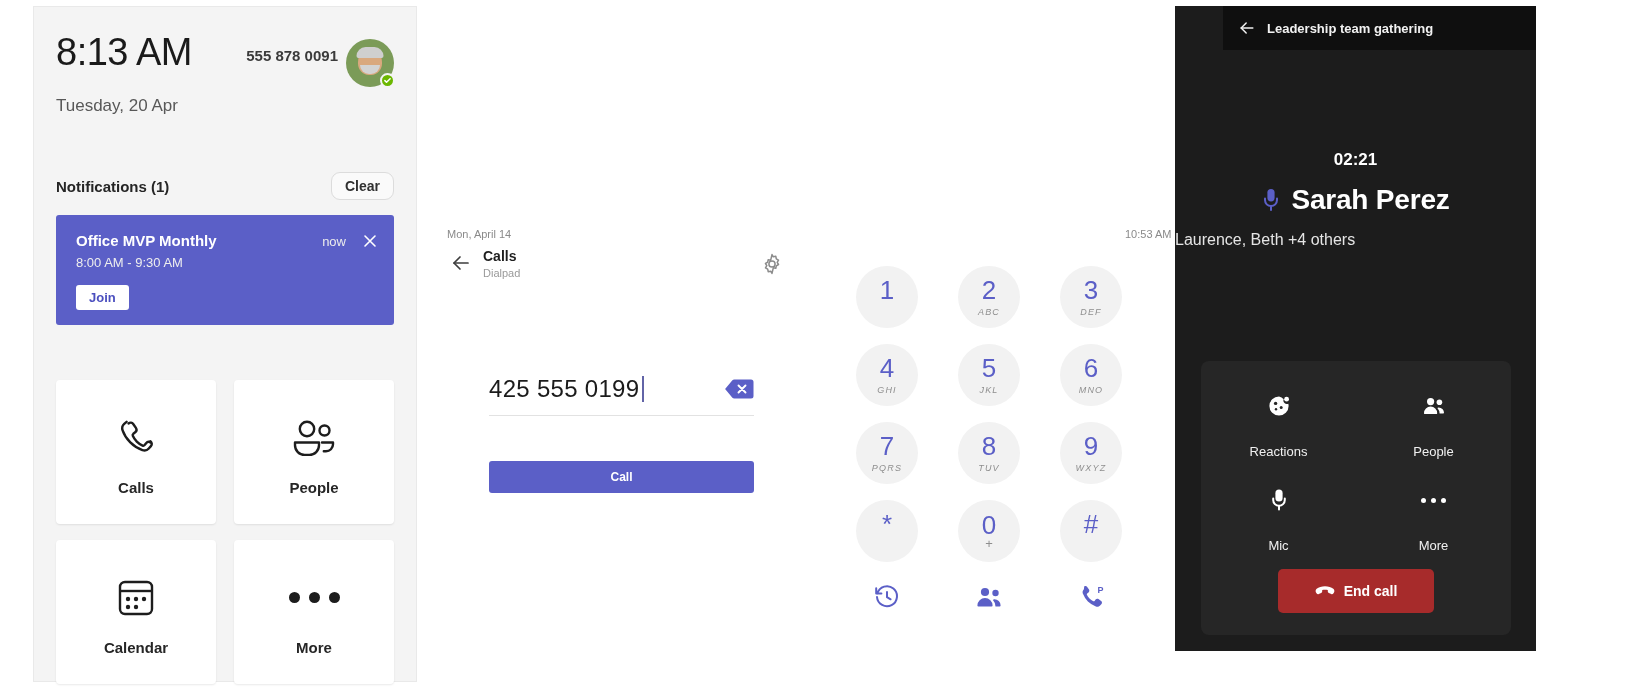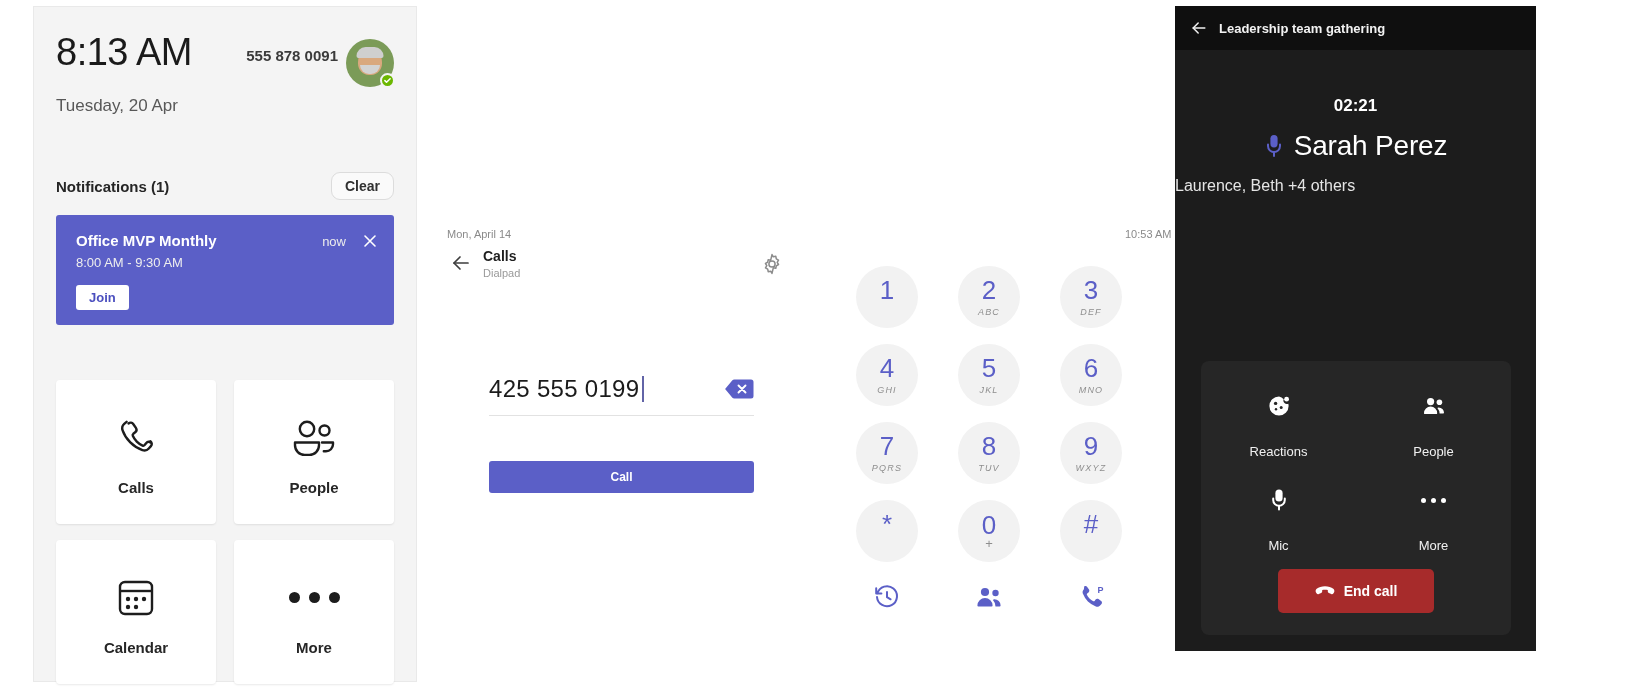--- a/index.html
+++ b/index.html
@@ -159,32 +159,32 @@
   }
   .kp-action { width: 34px; height: 34px; cursor: pointer; display: flex; align-items: center; justify-content: center; }
   .kp-action svg { display: block; }
 
   
   .call-panel {
     position: absolute; left: 1175px; top: 6px; width: 361px; height: 645px;
     background: #1c1c1c;
   }
   .call-head {
-    height: 44px; background: #0f0f0f; display: flex; align-items: center; padding: 0 14px;
+    height: 44px; background: #0f0f0f; display: flex; align-items: center; padding: 0 14px; margin-left: 48px;
   }
   .call-back { width: 20px; height: 20px; cursor: pointer; margin-right: 10px; }
   .call-back svg { width: 20px; height: 20px; display: block; }
   .call-head-title { font-size: 13px; font-weight: 600; color: #f2f2f2; }
-  .call-timer { text-align: center; margin-top: 46px; font-size: 17px; font-weight: 700; color: #fff; }
+  .call-timer { text-align: center; margin-top: 100px; font-size: 17px; font-weight: 700; color: #fff; }
   .call-speaker {
     margin-top: 14px; display: flex; align-items: center; justify-content: center; gap: 10px;
   }
   .mic-badge { width: 20px; height: 26px; display: flex; align-items: center; justify-content: center; }
   .mic-badge svg { display: block; }
-  .call-name { font-size: 28px; font-weight: 400; color: #fff; letter-spacing: -0.2px; }
+  .call-name { font-size: 28px; font-weight: 700; color: #fff; letter-spacing: -0.2px; }
   .call-others { margin-top: 15px; font-size: 16px; color: #e5e5e5; }
 
   .controls-card {
     position: absolute; left: 26px; top: 355px; width: 310px; height: 274px;
     background: #262626; border-radius: 8px; padding-top: 32px;
   }
   .ctrl-grid { display: grid; grid-template-columns: 1fr 1fr; row-gap: 28px; }
   .ctrl {
     display: flex; flex-direction: column; align-items: center; cursor: pointer; gap: 16px;
   }

